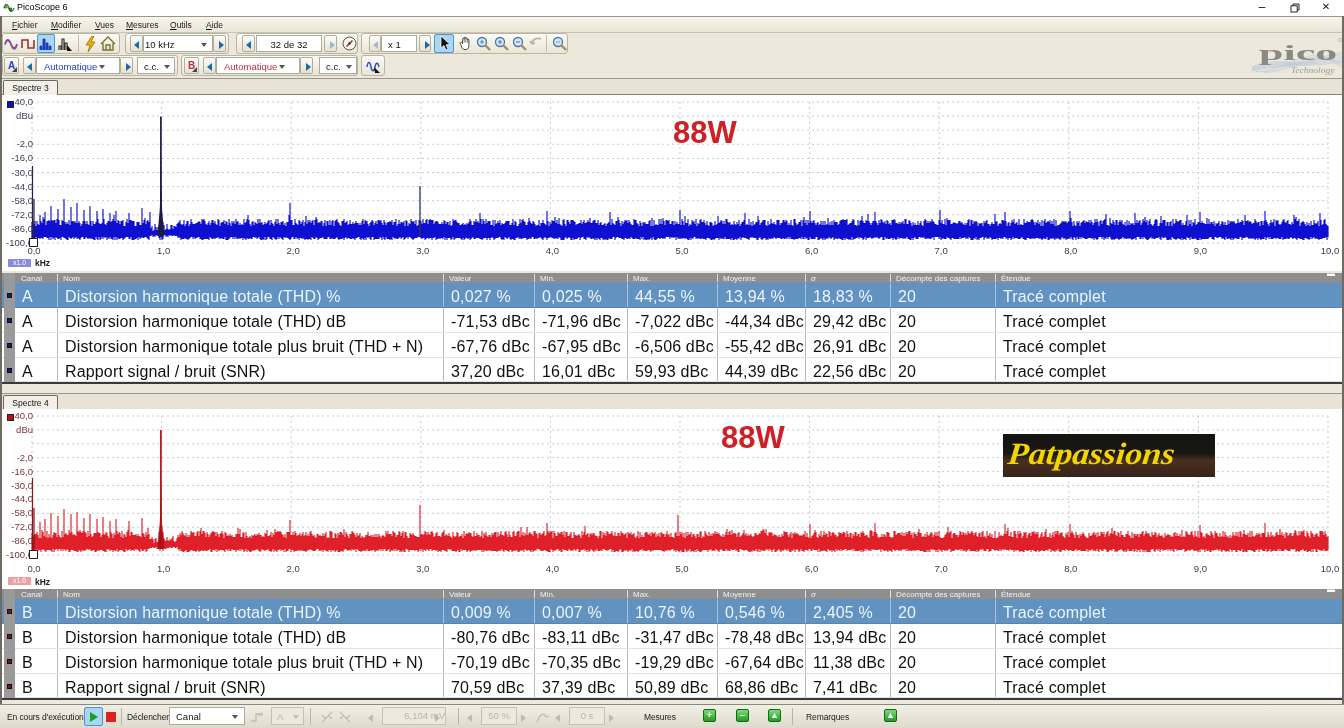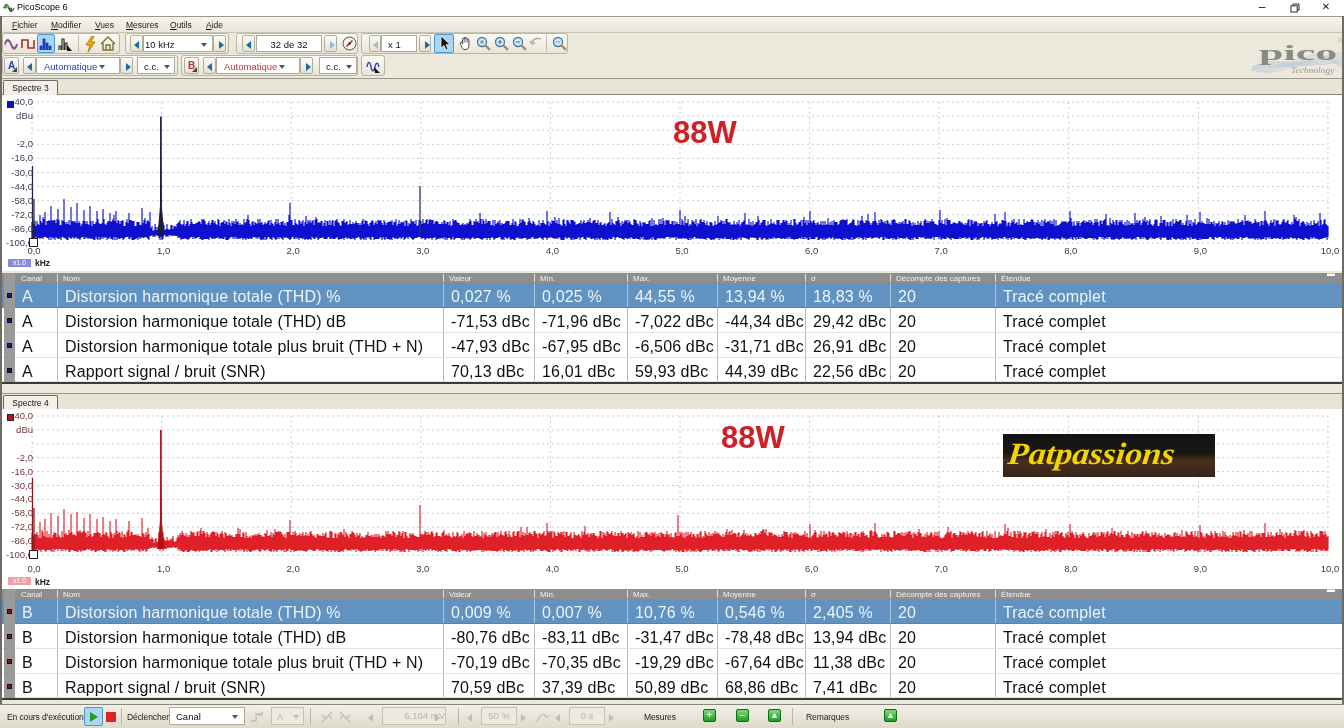--- a/index.html
+++ b/index.html
@@ -339,40 +339,40 @@
       <i class="tsep" style="left:532px"></i>
       <i class="tsep" style="left:625px"></i>
       <i class="tsep" style="left:715px"></i>
       <i class="tsep" style="left:803px"></i>
       <i class="tsep" style="left:888px"></i>
       <i class="tsep" style="left:993px"></i>
     </div>
     <div class="trow" style="top:59.8px;height:24.8px">
       <span class="td" style="left:20px">A</span>
       <span class="td" style="left:63px">Distorsion harmonique totale plus bruit (THD + N)</span>
-      <span class="td" style="left:449px">-47,93 dBc</span>
+      <span class="td" style="left:449px">-67,76 dBc</span>
       <span class="td" style="left:540px">-67,95 dBc</span>
       <span class="td" style="left:633px">-6,506 dBc</span>
-      <span class="td" style="left:723px">-31,71 dBc</span>
+      <span class="td" style="left:723px">-55,42 dBc</span>
       <span class="td" style="left:811px">26,91 dBc</span>
       <span class="td" style="left:896px">20</span>
       <span class="td" style="left:1001px">Tracé complet</span>
       <i class="tsep" style="left:55px"></i>
       <i class="tsep" style="left:441px"></i>
       <i class="tsep" style="left:532px"></i>
       <i class="tsep" style="left:625px"></i>
       <i class="tsep" style="left:715px"></i>
       <i class="tsep" style="left:803px"></i>
       <i class="tsep" style="left:888px"></i>
       <i class="tsep" style="left:993px"></i>
     </div>
     <div class="trow" style="top:84.6px;height:24.8px">
       <span class="td" style="left:20px">A</span>
       <span class="td" style="left:63px">Rapport signal / bruit (SNR)</span>
-      <span class="td" style="left:449px">70,13 dBc</span>
+      <span class="td" style="left:449px">37,20 dBc</span>
       <span class="td" style="left:540px">16,01 dBc</span>
       <span class="td" style="left:633px">59,93 dBc</span>
       <span class="td" style="left:723px">44,39 dBc</span>
       <span class="td" style="left:811px">22,56 dBc</span>
       <span class="td" style="left:896px">20</span>
       <span class="td" style="left:1001px">Tracé complet</span>
       <i class="tsep" style="left:55px"></i>
       <i class="tsep" style="left:441px"></i>
       <i class="tsep" style="left:532px"></i>
       <i class="tsep" style="left:625px"></i>

